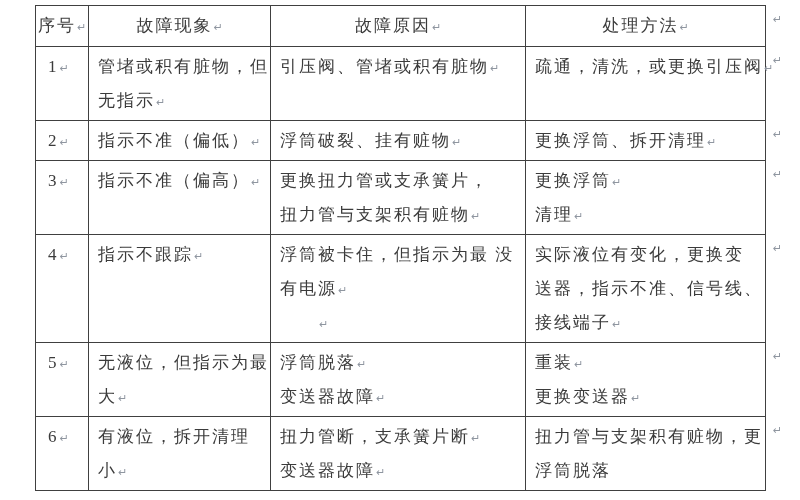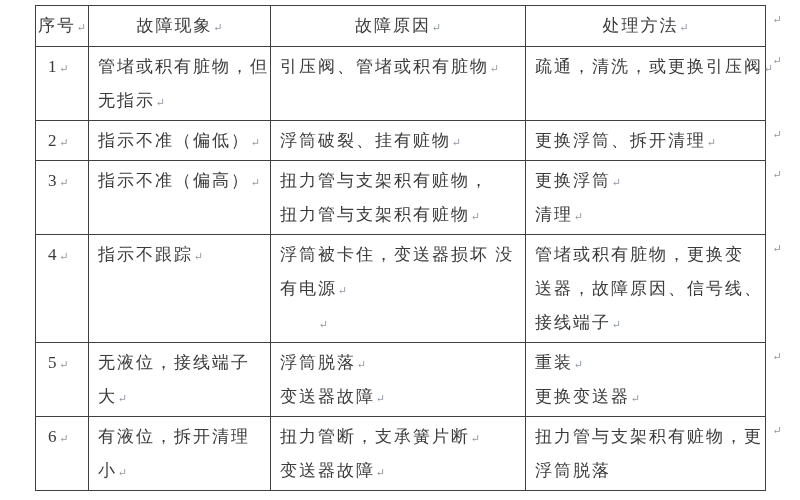--- a/index.html
+++ b/index.html
@@ -11,21 +11,21 @@
   *{box-sizing:border-box;}
   html,body{margin:0;padding:0;}
   body{
     width:800px;height:500px;overflow:hidden;
     background:var(--bg);
     font-family:"Liberation Serif","DejaVu Serif",serif;
   }
   .page{position:relative;width:800px;height:500px;overflow:hidden;}
   table.fault{
     position:absolute;left:35px;top:5px;width:730px;
-    border-collapse:collapse;table-layout:fixed;
+    border-collapse:collapse;table-layout:fixed;font-family:Liberation Serif, serif;
   }
   col.c0{width:53px}
   col.c1{width:182px}
   col.c2{width:255px}
   col.c3{width:240px}
   th,td{border:1.5px solid var(--border);padding:0;overflow:visible;}
   th{
     font-weight:normal;height:41px;
     text-align:center;vertical-align:middle;
   }
@@ -105,54 +105,54 @@
           </td>
         </tr>
         <tr>
           <td class="idx">
             <div class="line">3<span class="mark">↵</span></div>
           </td>
           <td>
             <div class="line">指示不准（偏高）<span class="mark">↵</span></div>
           </td>
           <td>
-            <div class="line">扭力管与支架积有赃物，</div>
+            <div class="line">更换扭力管或支承簧片，</div>
             <div class="line">扭力管与支架积有赃物<span class="mark">↵</span></div>
           </td>
           <td class="lastcol">
             <div class="line">更换浮筒<span class="mark">↵</span></div>
             <div class="line">清理<span class="mark">↵</span></div>
             <span class="row-end-mark">↵</span>
           </td>
         </tr>
         <tr>
           <td class="idx">
             <div class="line">4<span class="mark">↵</span></div>
           </td>
           <td>
             <div class="line">指示不跟踪<span class="mark">↵</span></div>
           </td>
           <td>
-            <div class="line">浮筒被卡住，变送器损坏 没</div>
+            <div class="line">浮筒被卡住，但指示为最 没</div>
             <div class="line">有电源<span class="mark">↵</span></div>
             <div class="line">　　<span class="mark">↵</span></div>
           </td>
           <td class="lastcol">
-            <div class="line">管堵或积有脏物，更换变</div>
-            <div class="line">送器，故障原因、信号线、</div>
+            <div class="line">实际液位有变化，更换变</div>
+            <div class="line">送器，指示不准、信号线、</div>
             <div class="line">接线端子<span class="mark">↵</span></div>
             <span class="row-end-mark">↵</span>
           </td>
         </tr>
         <tr>
           <td class="idx">
             <div class="line">5<span class="mark">↵</span></div>
           </td>
           <td>
-            <div class="line">无液位，接线端子</div>
+            <div class="line">无液位，但指示为最</div>
             <div class="line">大<span class="mark">↵</span></div>
           </td>
           <td>
             <div class="line">浮筒脱落<span class="mark">↵</span></div>
             <div class="line">变送器故障<span class="mark">↵</span></div>
           </td>
           <td class="lastcol">
             <div class="line">重装<span class="mark">↵</span></div>
             <div class="line">更换变送器<span class="mark">↵</span></div>
             <span class="row-end-mark">↵</span>

